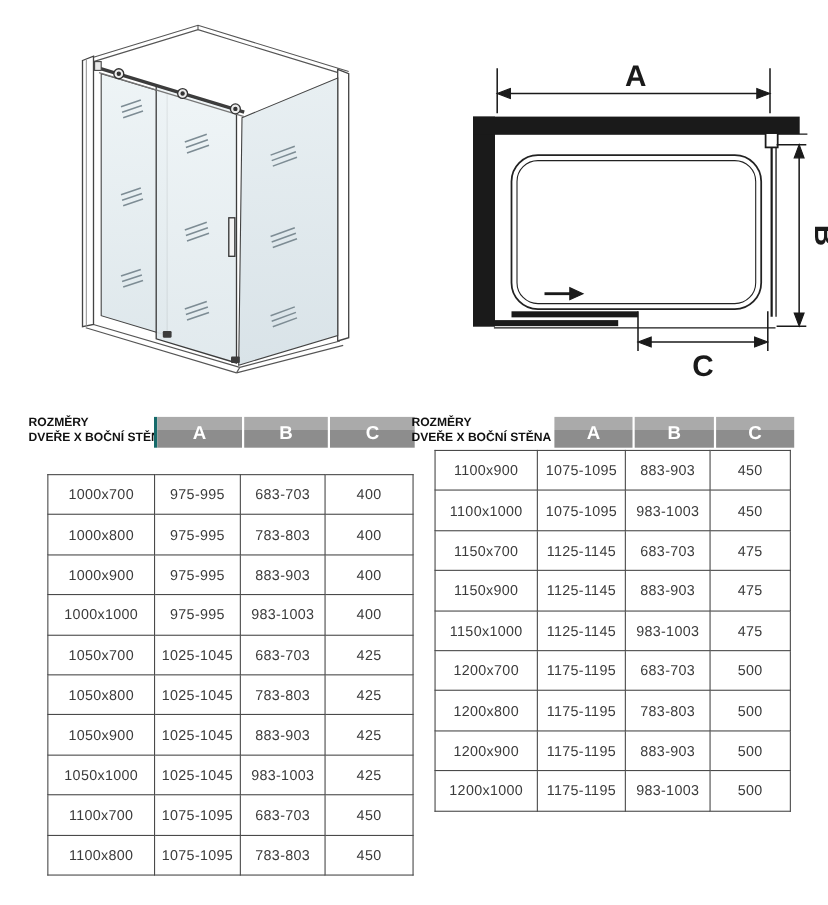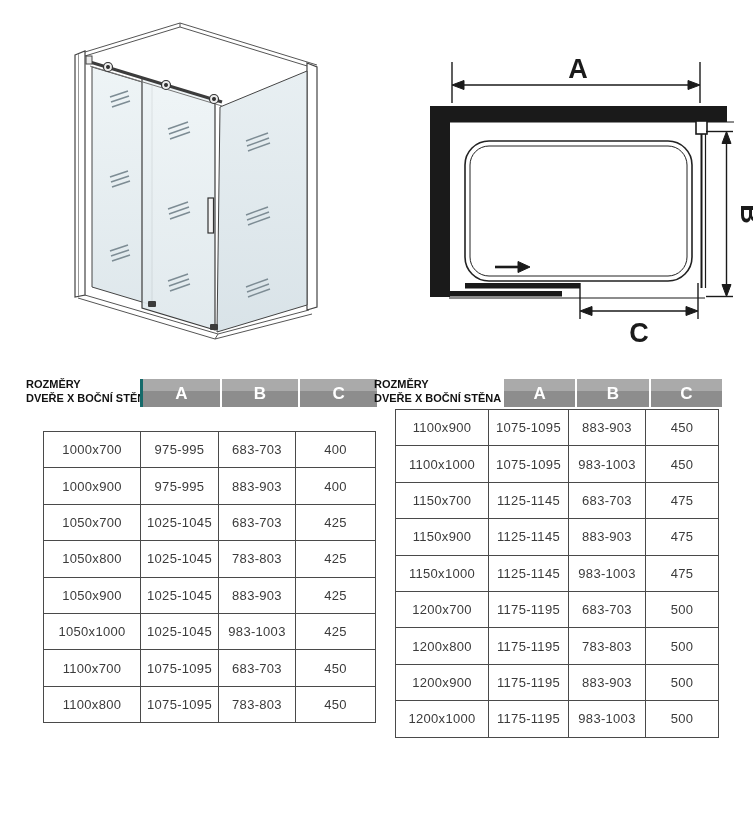--- a/index.html
+++ b/index.html
@@ -212,23 +212,35 @@
         <col style="width:80px">
       </colgroup>
     <tbody>
         <tr>
           <td>1000x700</td>
           <td>975-995</td>
           <td>683-703</td>
           <td>400</td>
         </tr>
         <tr>
+          <td>1000x800</td>
+          <td>975-995</td>
+          <td>783-803</td>
+          <td>400</td>
+        </tr>
+        <tr>
           <td>1000x900</td>
           <td>975-995</td>
           <td>883-903</td>
+          <td>400</td>
+        </tr>
+        <tr>
+          <td>1000x1000</td>
+          <td>975-995</td>
+          <td>983-1003</td>
           <td>400</td>
         </tr>
         <tr>
           <td>1050x700</td>
           <td>1025-1045</td>
           <td>683-703</td>
           <td>425</td>
         </tr>
         <tr>
           <td>1050x800</td>

